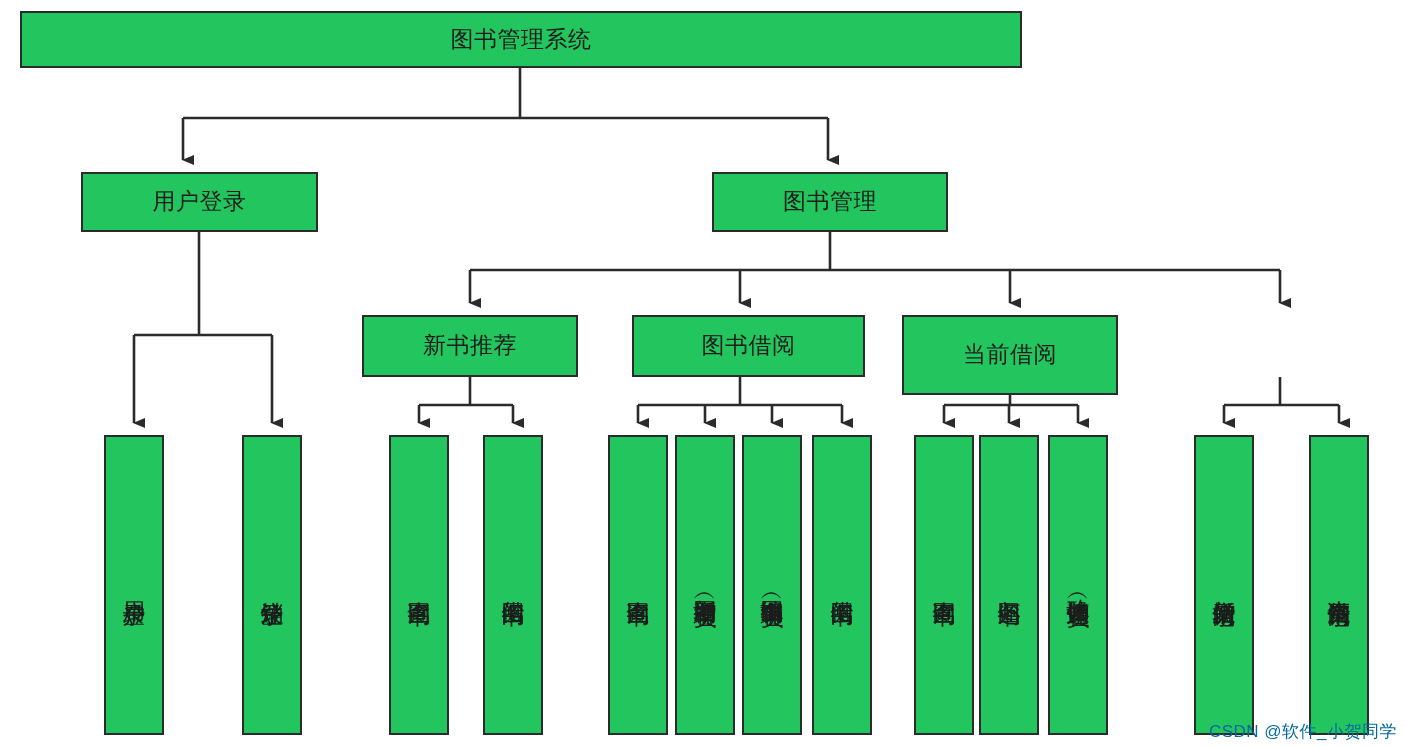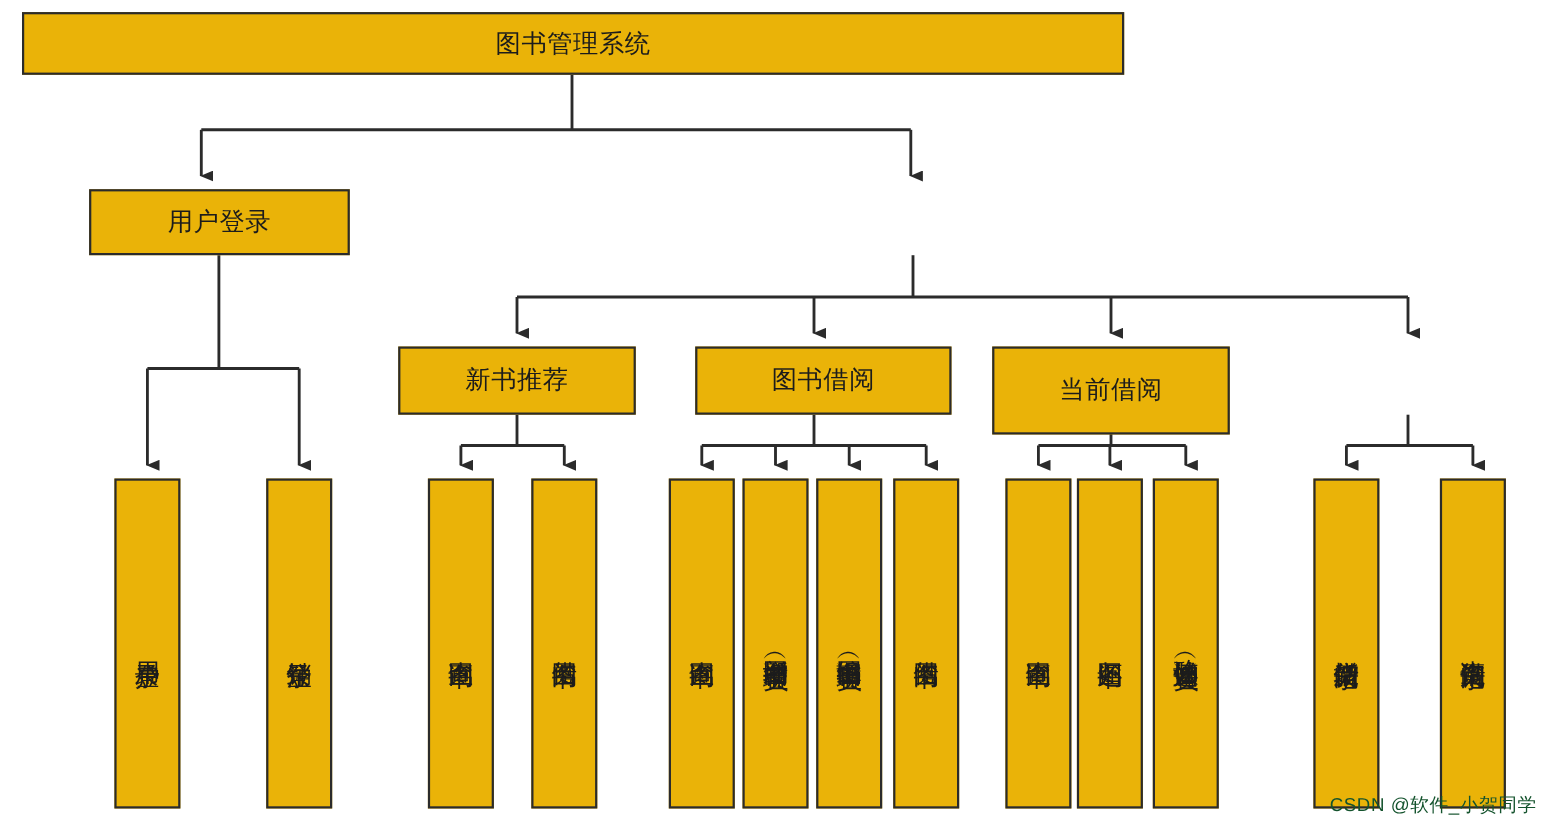--- a/index.html
+++ b/index.html
@@ -23,21 +23,21 @@
     position: absolute;
     left: 0;
     top: 0;
     width: 1405px;
     height: 747px;
   }
   .node-box {
     position: absolute;
     box-sizing: border-box;
     border: 2px solid #2b2b2b;
-    background: #eab308;
+    background: #22c55e;
     display: flex;
     align-items: center;
     justify-content: center;
     z-index: 3;
   }
   .node-label-h {
     font-size: 23px;
     line-height: 1.1;
     letter-spacing: 0.5px;
     color: #1c1c1c;
@@ -53,21 +53,21 @@
     letter-spacing: 1px;
     color: #1c1c1c;
     white-space: nowrap;
     text-align: center;
   }
   .watermark {
     position: absolute;
     right: 8px;
     bottom: 4px;
     font-size: 17px;
-    color: #14532d;
+    color: #0369a1;
     letter-spacing: 0.5px;
     z-index: 6;
     white-space: nowrap;
     user-select: none;
   }
 </style>
 </head>
 <body>
 
 <div id="canvas">
@@ -122,20 +122,23 @@
     </g>
   </svg>
 
   <div class="node-box" style="left:20px; top:11px; width:1002px; height:57px;">
     <span class="node-label-h">图书管理系统</span>
   </div>
 
   <div class="node-box" style="left:81px; top:172px; width:237px; height:60px;">
     <span class="node-label-h">用户登录</span>
   </div>
+  <div class="node-box" style="left:712px; top:172px; width:236px; height:60px;">
+    <span class="node-label-h">图书管理</span>
+  </div>
 
   <div class="node-box" style="left:362px; top:315px; width:216px; height:62px;justify-content:center;">
     <span class="node-label-h">新书推荐</span>
   </div>
   <div class="node-box" style="left:632px; top:315px; width:233px; height:62px;">
     <span class="node-label-h">图书借阅</span>
   </div>
   <div class="node-box" style="left:902px; top:315px; width:216px; height:80px;">
     <span class="node-label-h">当前借阅</span>
   </div>

